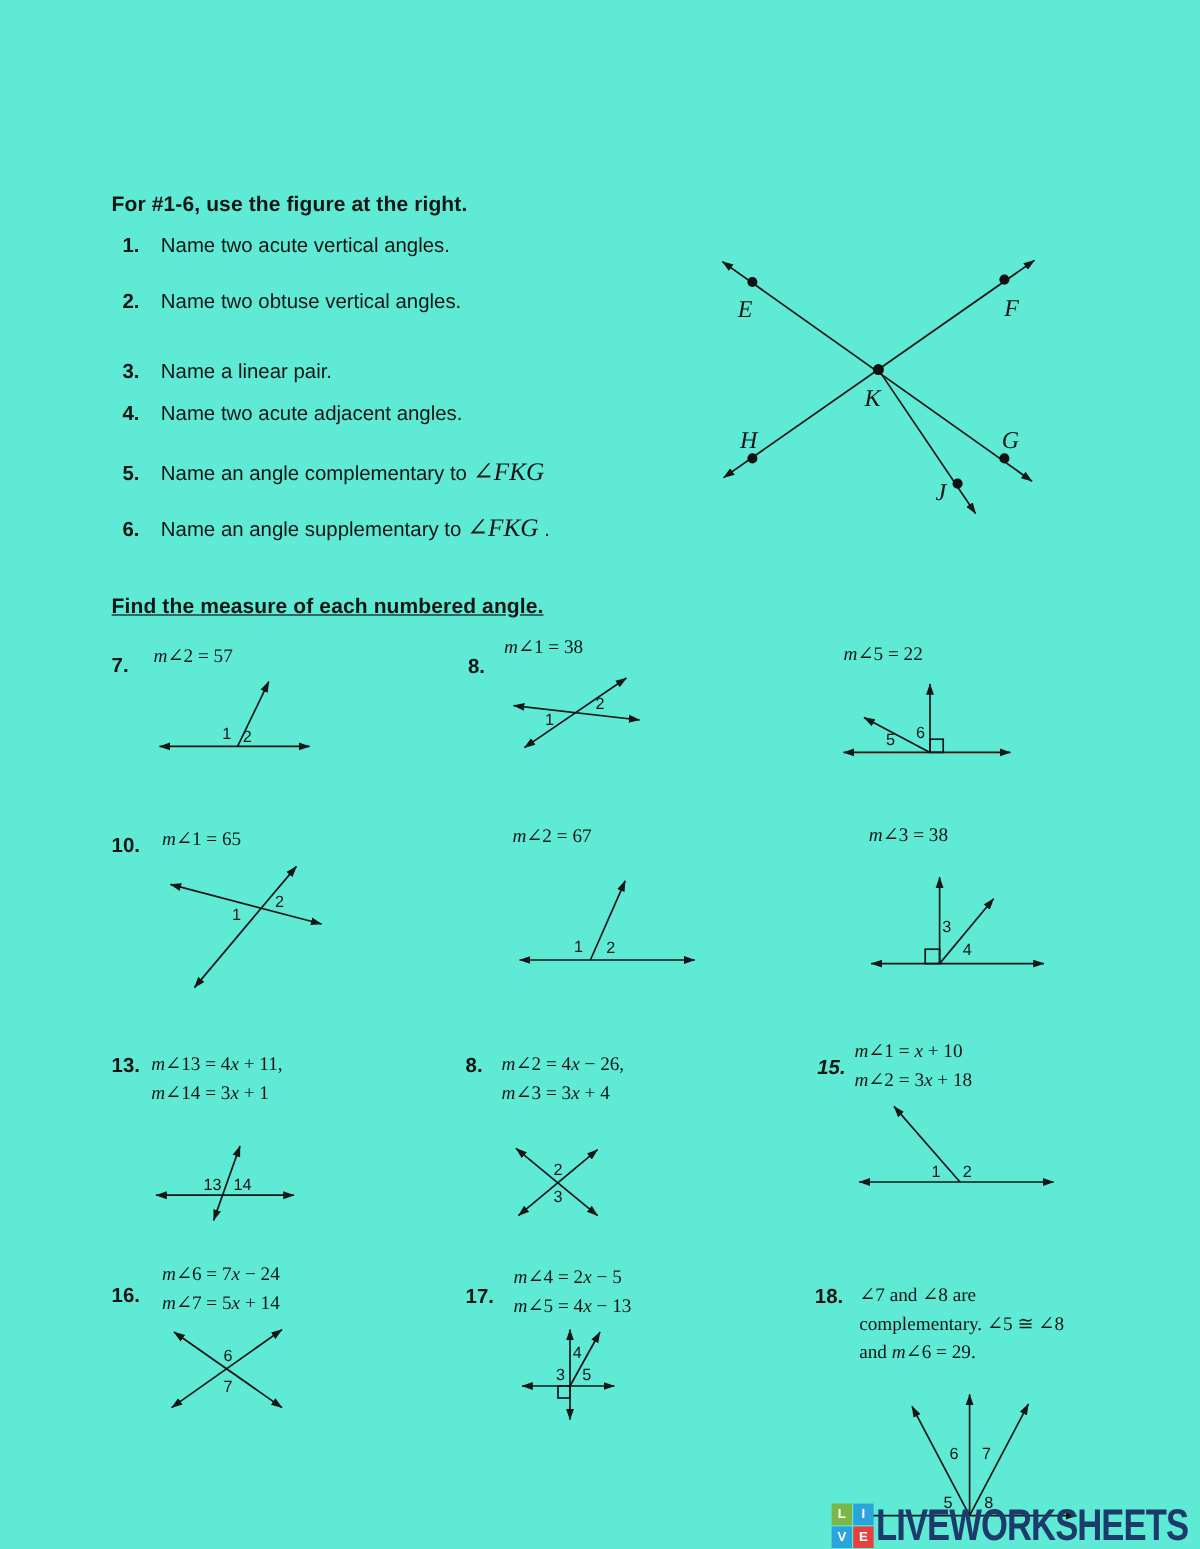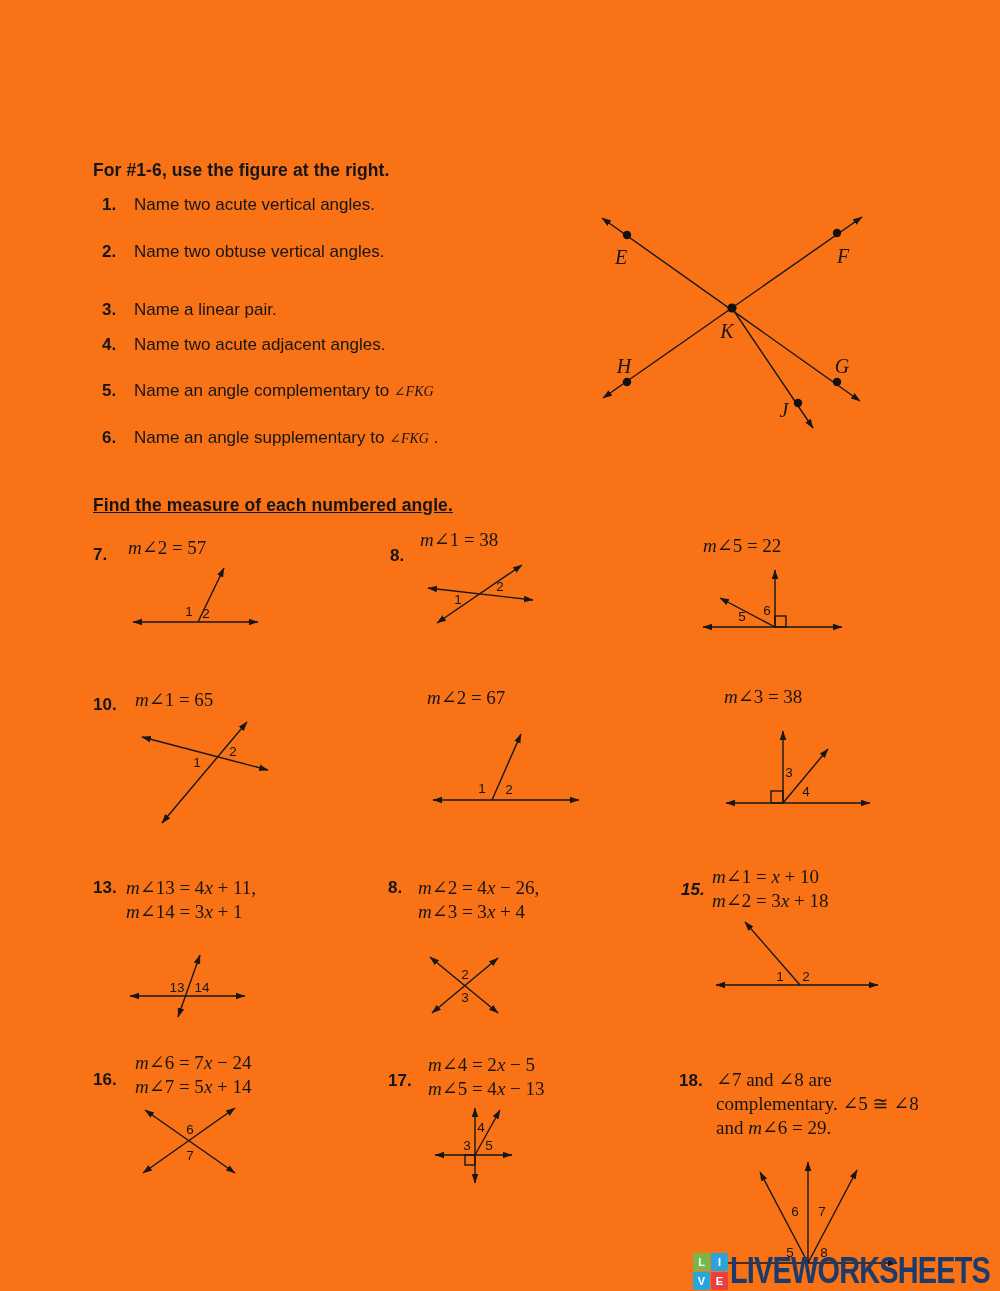--- a/index.html
+++ b/index.html
@@ -1,25 +1,25 @@
 <!DOCTYPE html>
 <html><head>
 <meta charset="utf-8">
 <style>
   html,body { margin:0; padding:0; background:#fff; }
-  .page { position:relative; width:1000px; height:1291px; background:#f97316;
+  .page { position:relative; width:1000px; height:1291px; background:#5eead4;
           font-family:"Liberation Sans", sans-serif; color:#151515; overflow:hidden; }
   .abs  { position:absolute; }
   .h1   { font-weight:bold; font-size:17.5px; letter-spacing:0.1px; }
   .qrow { position:absolute; font-size:17px; white-space:nowrap; }
   .qnum { font-weight:bold; display:inline-block; width:32px; }
-  .qmath{ font-family:"Liberation Serif","DejaVu Serif",serif; font-style:italic; font-size:14px; }
+  .qmath{ font-family:"Liberation Serif","DejaVu Serif",serif; font-style:italic; font-size:21px; }
   .pnum { position:absolute; font-weight:bold; font-size:17px; }
   .math { position:absolute; font-family:"Liberation Serif","DejaVu Serif",serif;
-          font-size:19px; line-height:24px; white-space:pre; }
+          font-size:16px; line-height:24px; white-space:pre; }
   .math i { font-style:italic; }
   svg.diag { position:absolute; overflow:visible; }
   .ln   { stroke:#161616; stroke-width:1.4; fill:none; }
   .sq   { stroke:#161616; stroke-width:1.4; fill:none; }
   .dot  { fill:#111; }
   text.num { font-family:"Liberation Sans",sans-serif; font-size:13.5px; fill:#161616; text-anchor:middle; }
   text.fig { font-family:"Liberation Serif","DejaVu Serif",serif; font-style:italic;
              font-size:20px; fill:#161616; text-anchor:middle; }
   .logo { position:absolute; left:693px; top:1250px; display:flex; align-items:center; }
   .logo-blocks { display:grid; grid-template-columns:17px 17px; grid-template-rows:18px 18px;

